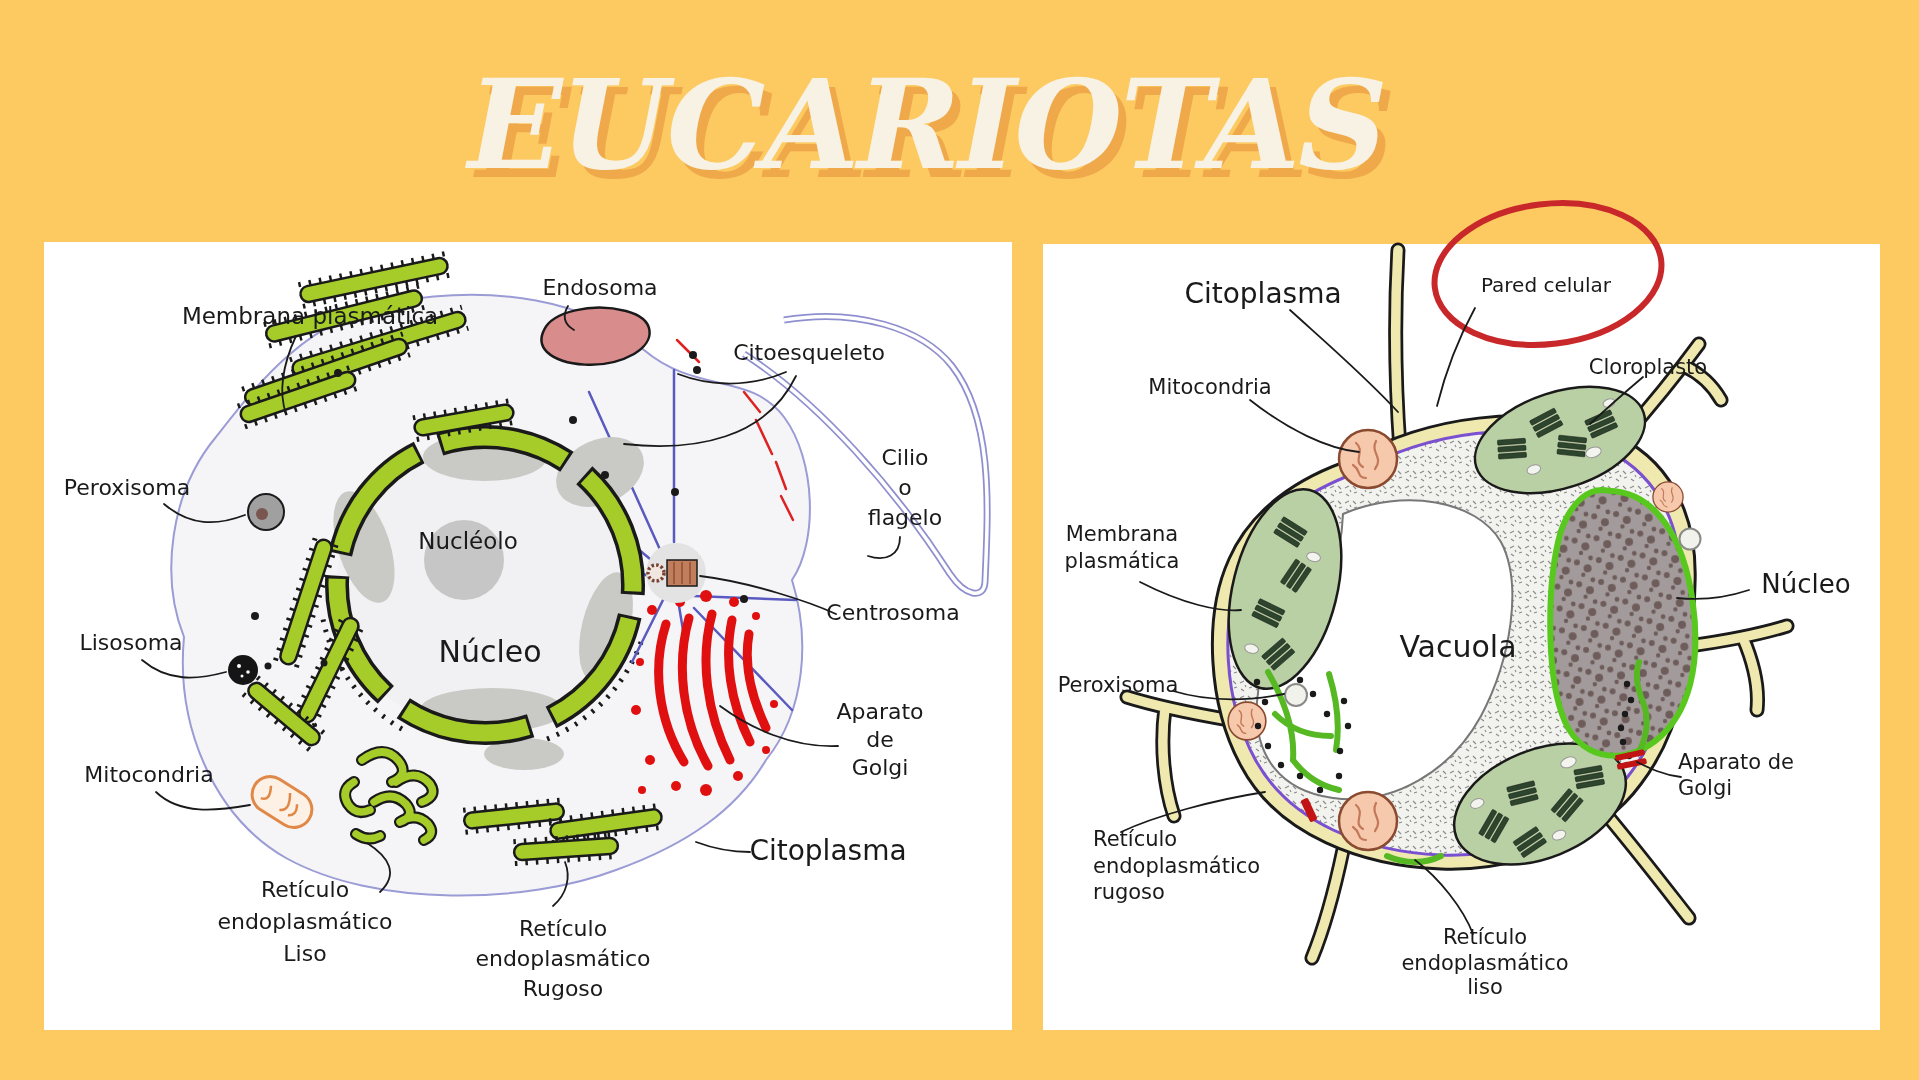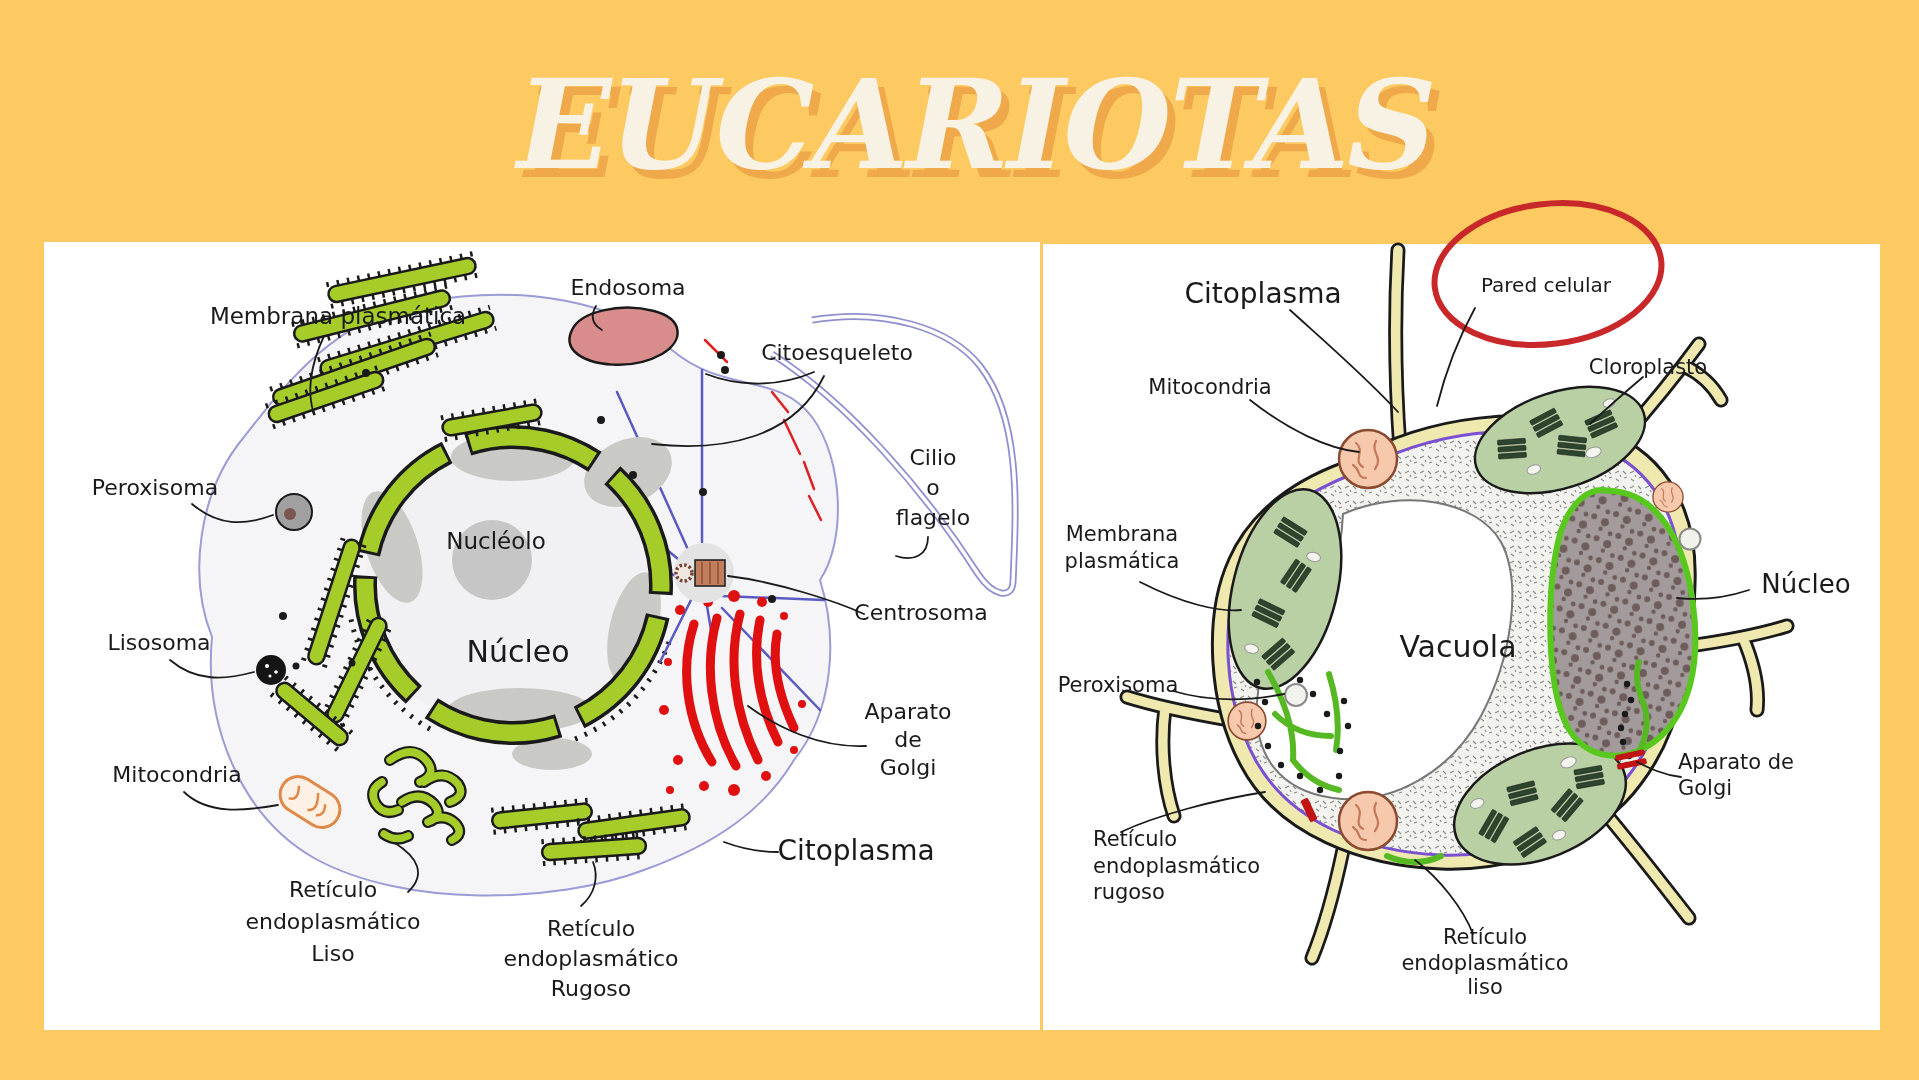--- a/index.html
+++ b/index.html
@@ -1,23 +1,23 @@
 <!DOCTYPE html>
 <html><head>
 <meta charset="utf-8">
 <style>
   html,body{margin:0;padding:0;background:#888;}
   .stage{position:relative;width:1919px;height:1080px;background:#fcca61;overflow:hidden;
          font-family:"DejaVu Sans",sans-serif;}
-  .title{position:absolute;left:517px;top:52px;margin:0;
+  .title{position:absolute;left:468px;top:52px;margin:0;
          font-family:"DejaVu Serif",serif;font-style:italic;font-weight:bold;
          font-size:124px;letter-spacing:-2px;color:#f7f2e4;
          text-shadow:8px 9px 0 #efa94a;white-space:nowrap;}
   .panel{position:absolute;background:#ffffff;}
-  .panel.left{left:44px;top:242px;width:968px;height:788px;padding-left:28px;}
+  .panel.left{left:44px;top:242px;width:968px;height:788px;}
   .panel.right{left:1043px;top:244px;width:837px;height:786px;}
   svg{display:block;overflow:visible;}
   
   .lbl{font-family:"DejaVu Sans",sans-serif;font-size:22px;fill:#1a1a1a;text-anchor:middle;}
   .fs20{font-size:20px}.fs21{font-size:21px}.fs23{font-size:23px}
   .fs26{font-size:26px}.fs28{font-size:28px}.fs30{font-size:30px}
   .astart{text-anchor:start}
   .ldr{fill:none;stroke:#1a1a1a;stroke-width:1.8;stroke-linecap:round;}
   .er{fill:#a6cc2a;stroke:#1a1a1a;stroke-width:2.5;}
   .dots{stroke:#1a1a1a;stroke-width:5;stroke-dasharray:2.5 8;fill:none;}

